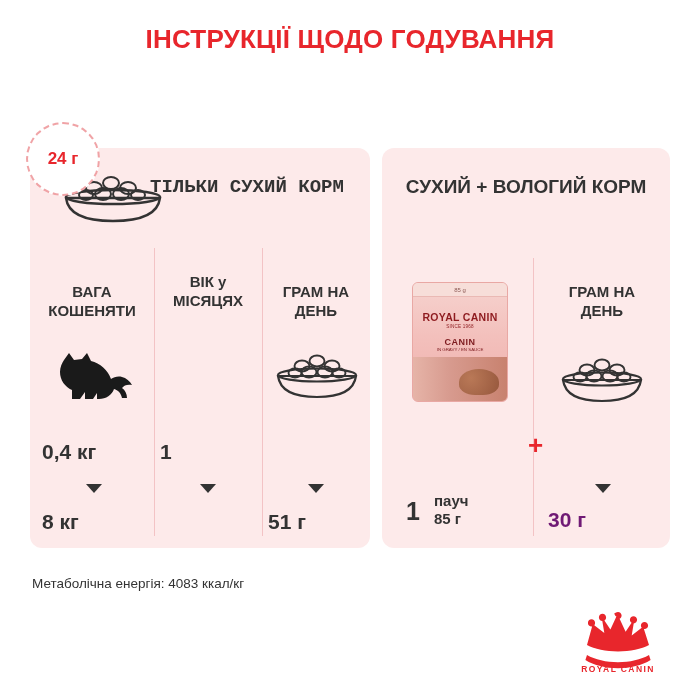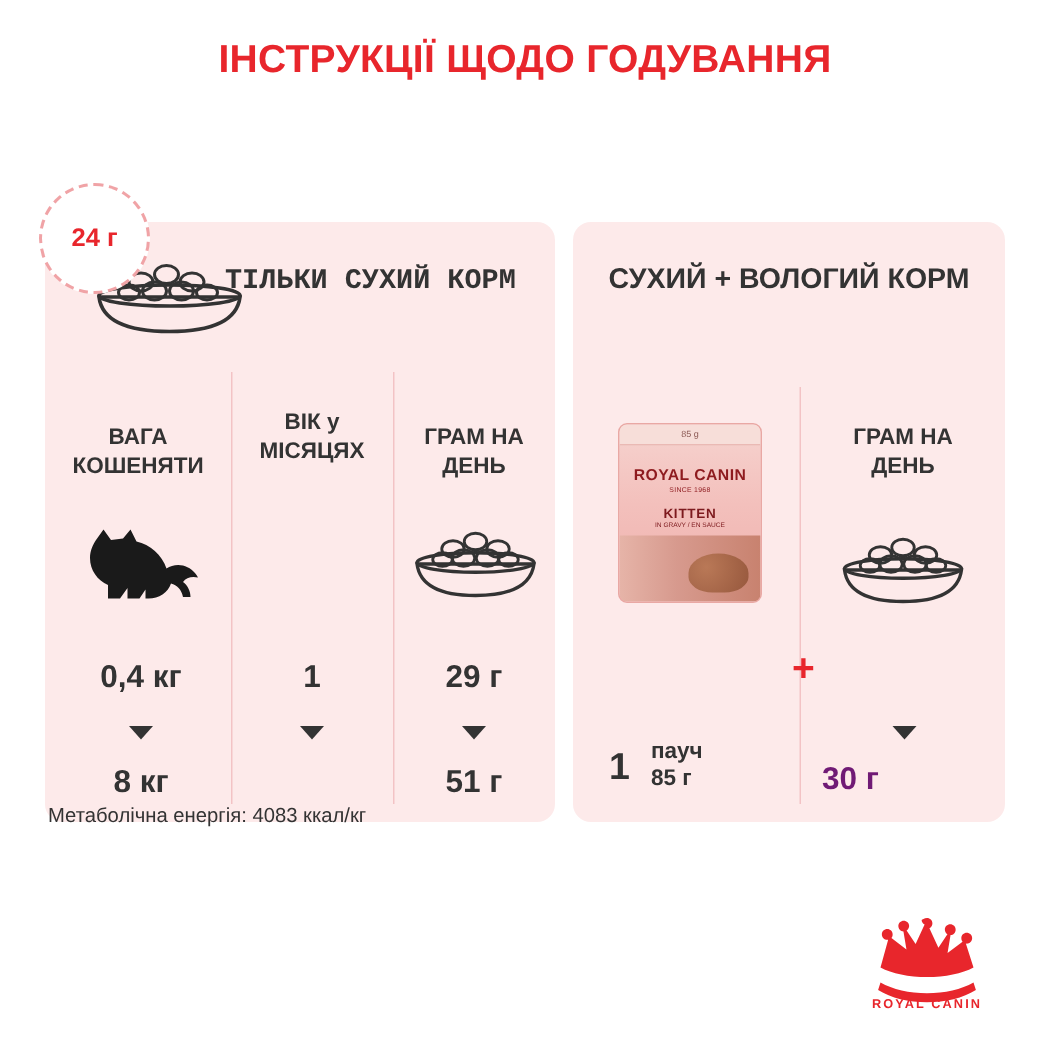--- a/index.html
+++ b/index.html
@@ -101,21 +101,21 @@
 
   
   .icon-slot { position: absolute; }
   .ic-cat   { left: 52px;  top: 352px; width: 84px;  height: 50px; }
   .ic-bowl  { left: 272px; top: 348px; width: 90px;  height: 52px; }
   .ic-bowlr { left: 557px; top: 352px; width: 90px;  height: 52px; }
 
   
   .val {
     position: absolute;
-    text-align: center;
+    text-align: left;
     color: #333333;
     font-size: 21px;
     font-weight: bold;
   }
   .v-top { top: 440px; }
   .v-bot { top: 510px; }
   .c1 { left: 42px;  width: 104px; }
   .c2 { left: 160px; width: 96px; }
   .c3 { left: 268px; width: 96px; }
 
@@ -229,21 +229,21 @@
     width: 108px;
     text-align: left;
     color: #701a75;
     font-size: 21px;
     font-weight: bold;
   }
 
   
   .metab {
     position: absolute;
-    left: 32px; top: 536px;
+    left: 32px; top: 576px;
     color: #333333;
     font-size: 13.5px;
   }
 
   
   .logo {
     position: absolute;
     left: 570px; top: 608px;
     width: 96px; height: 66px;
   }
@@ -334,33 +334,32 @@
       <ellipse cx="37" cy="24" rx="7.5" ry="5.5"></ellipse>
       <ellipse cx="53" cy="24" rx="7.5" ry="5.5"></ellipse>
       <ellipse cx="23" cy="25" rx="6.5" ry="4.5"></ellipse>
       <ellipse cx="67" cy="25" rx="6.5" ry="4.5"></ellipse>
     </g>
   </svg>
 
   <div class="val v-top c1">0,4 кг</div>
   <div class="val v-bot c1">8 кг</div>
   <div class="val v-top c2">1</div>
-  <div class="val v-top c3">29 г</div>
   <div class="val v-bot c3">51 г</div>
 
   <div class="arrow a1"></div>
   <div class="arrow a2"></div>
   <div class="arrow a3"></div>
   <div class="arrow a4"></div>
 
   <div class="pouch">
     <div class="pouch-top">85 g</div>
     <div class="pouch-brand">ROYAL CANIN</div>
     <div class="pouch-sub">SINCE 1968</div>
-    <div class="pouch-name">KITTEN</div>
+    <div class="pouch-name">CANIN</div>
     <div class="pouch-name2">IN GRAVY / EN SAUCE</div>
     <div class="pouch-photo">
       <div class="pouch-kibble"></div>
     </div>
   </div>
 
   <div class="plus">+</div>
 
   <div class="r-one">1</div>
   <div class="r-pouch-word">пауч</div>

